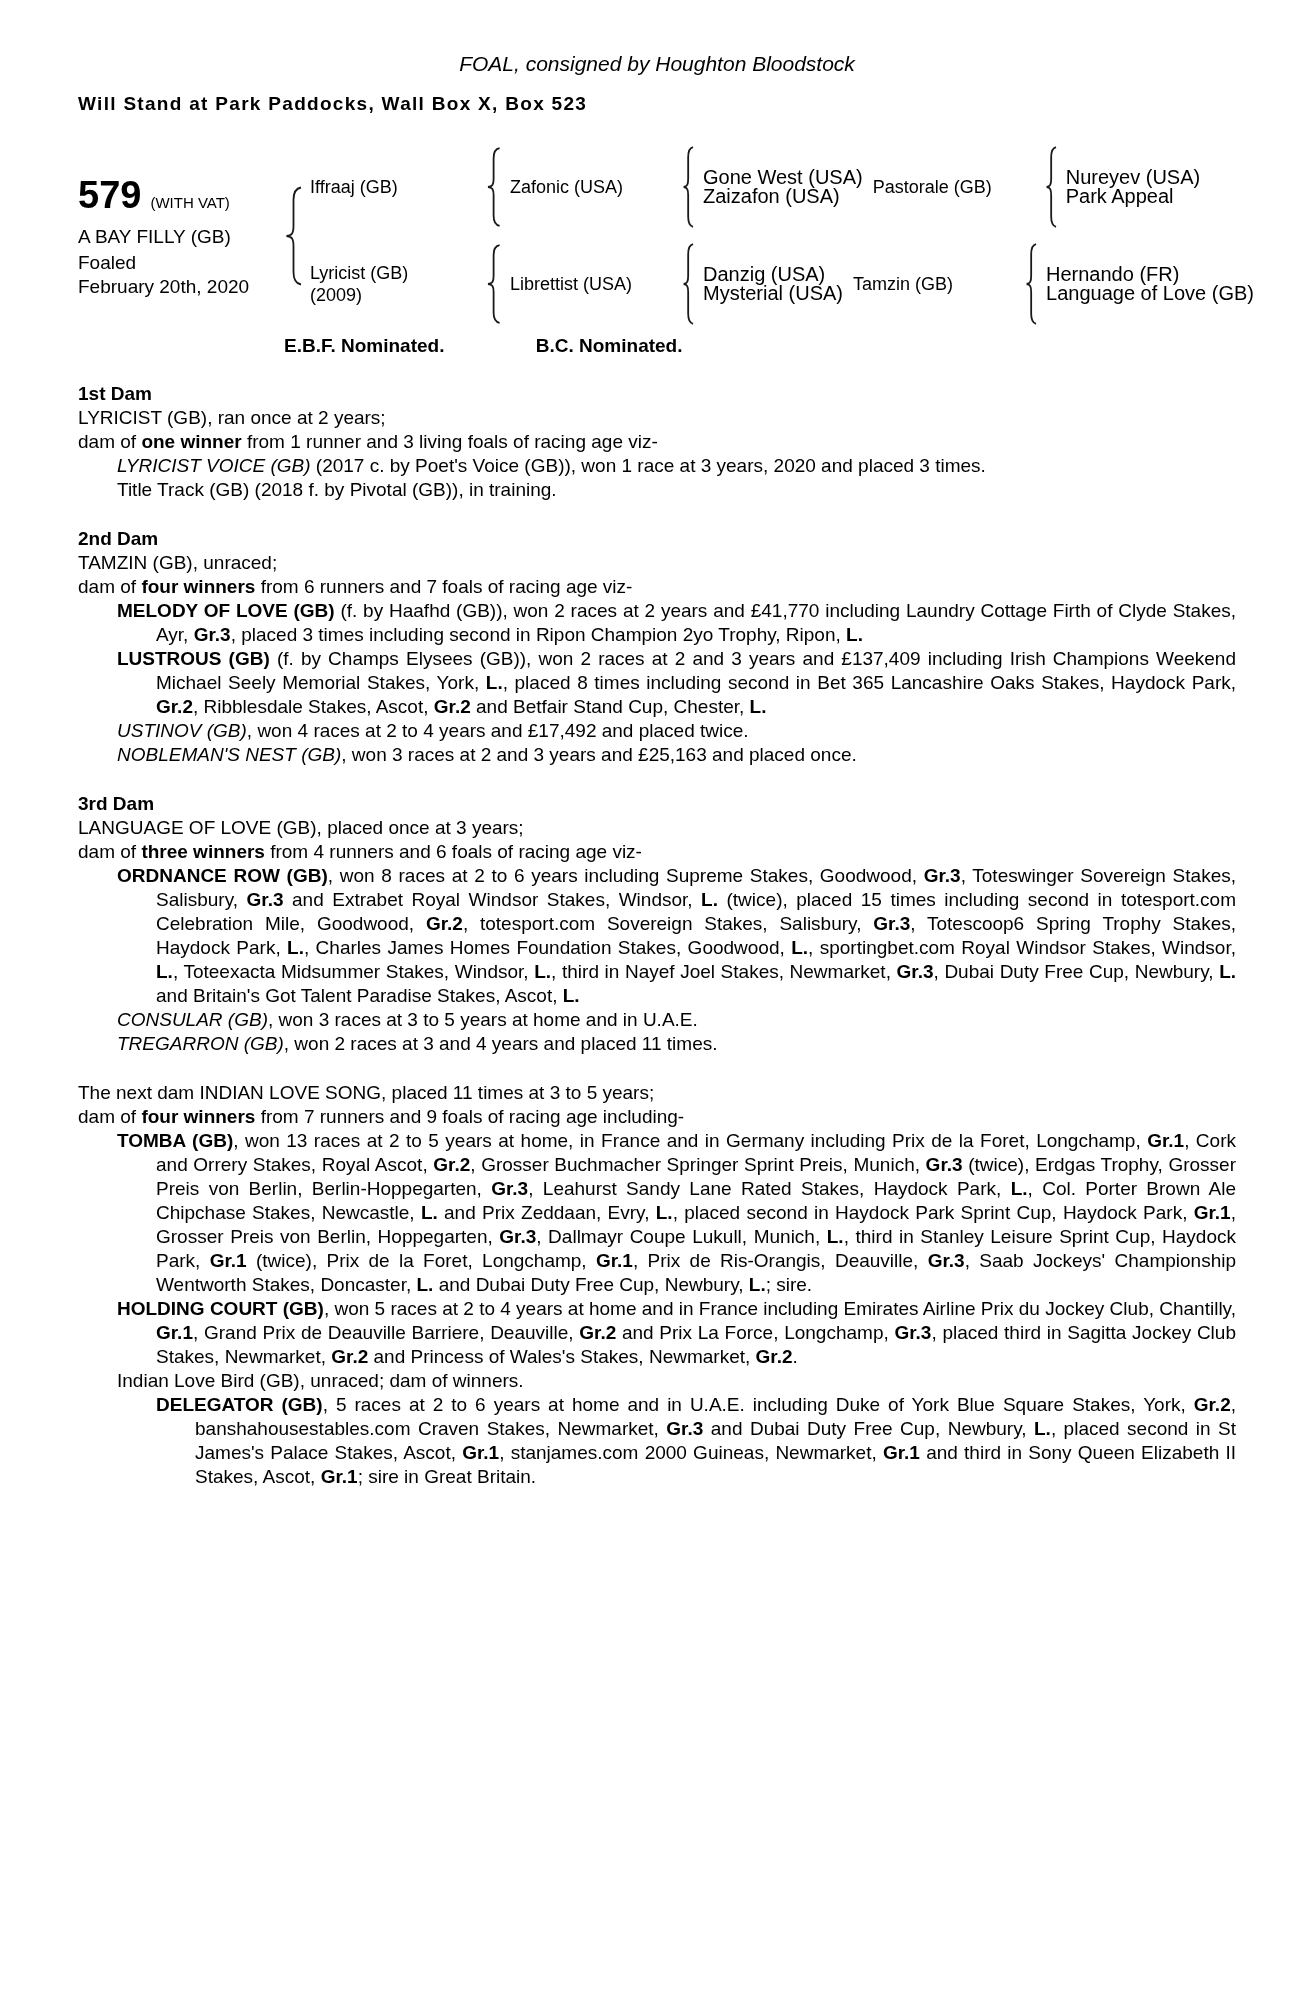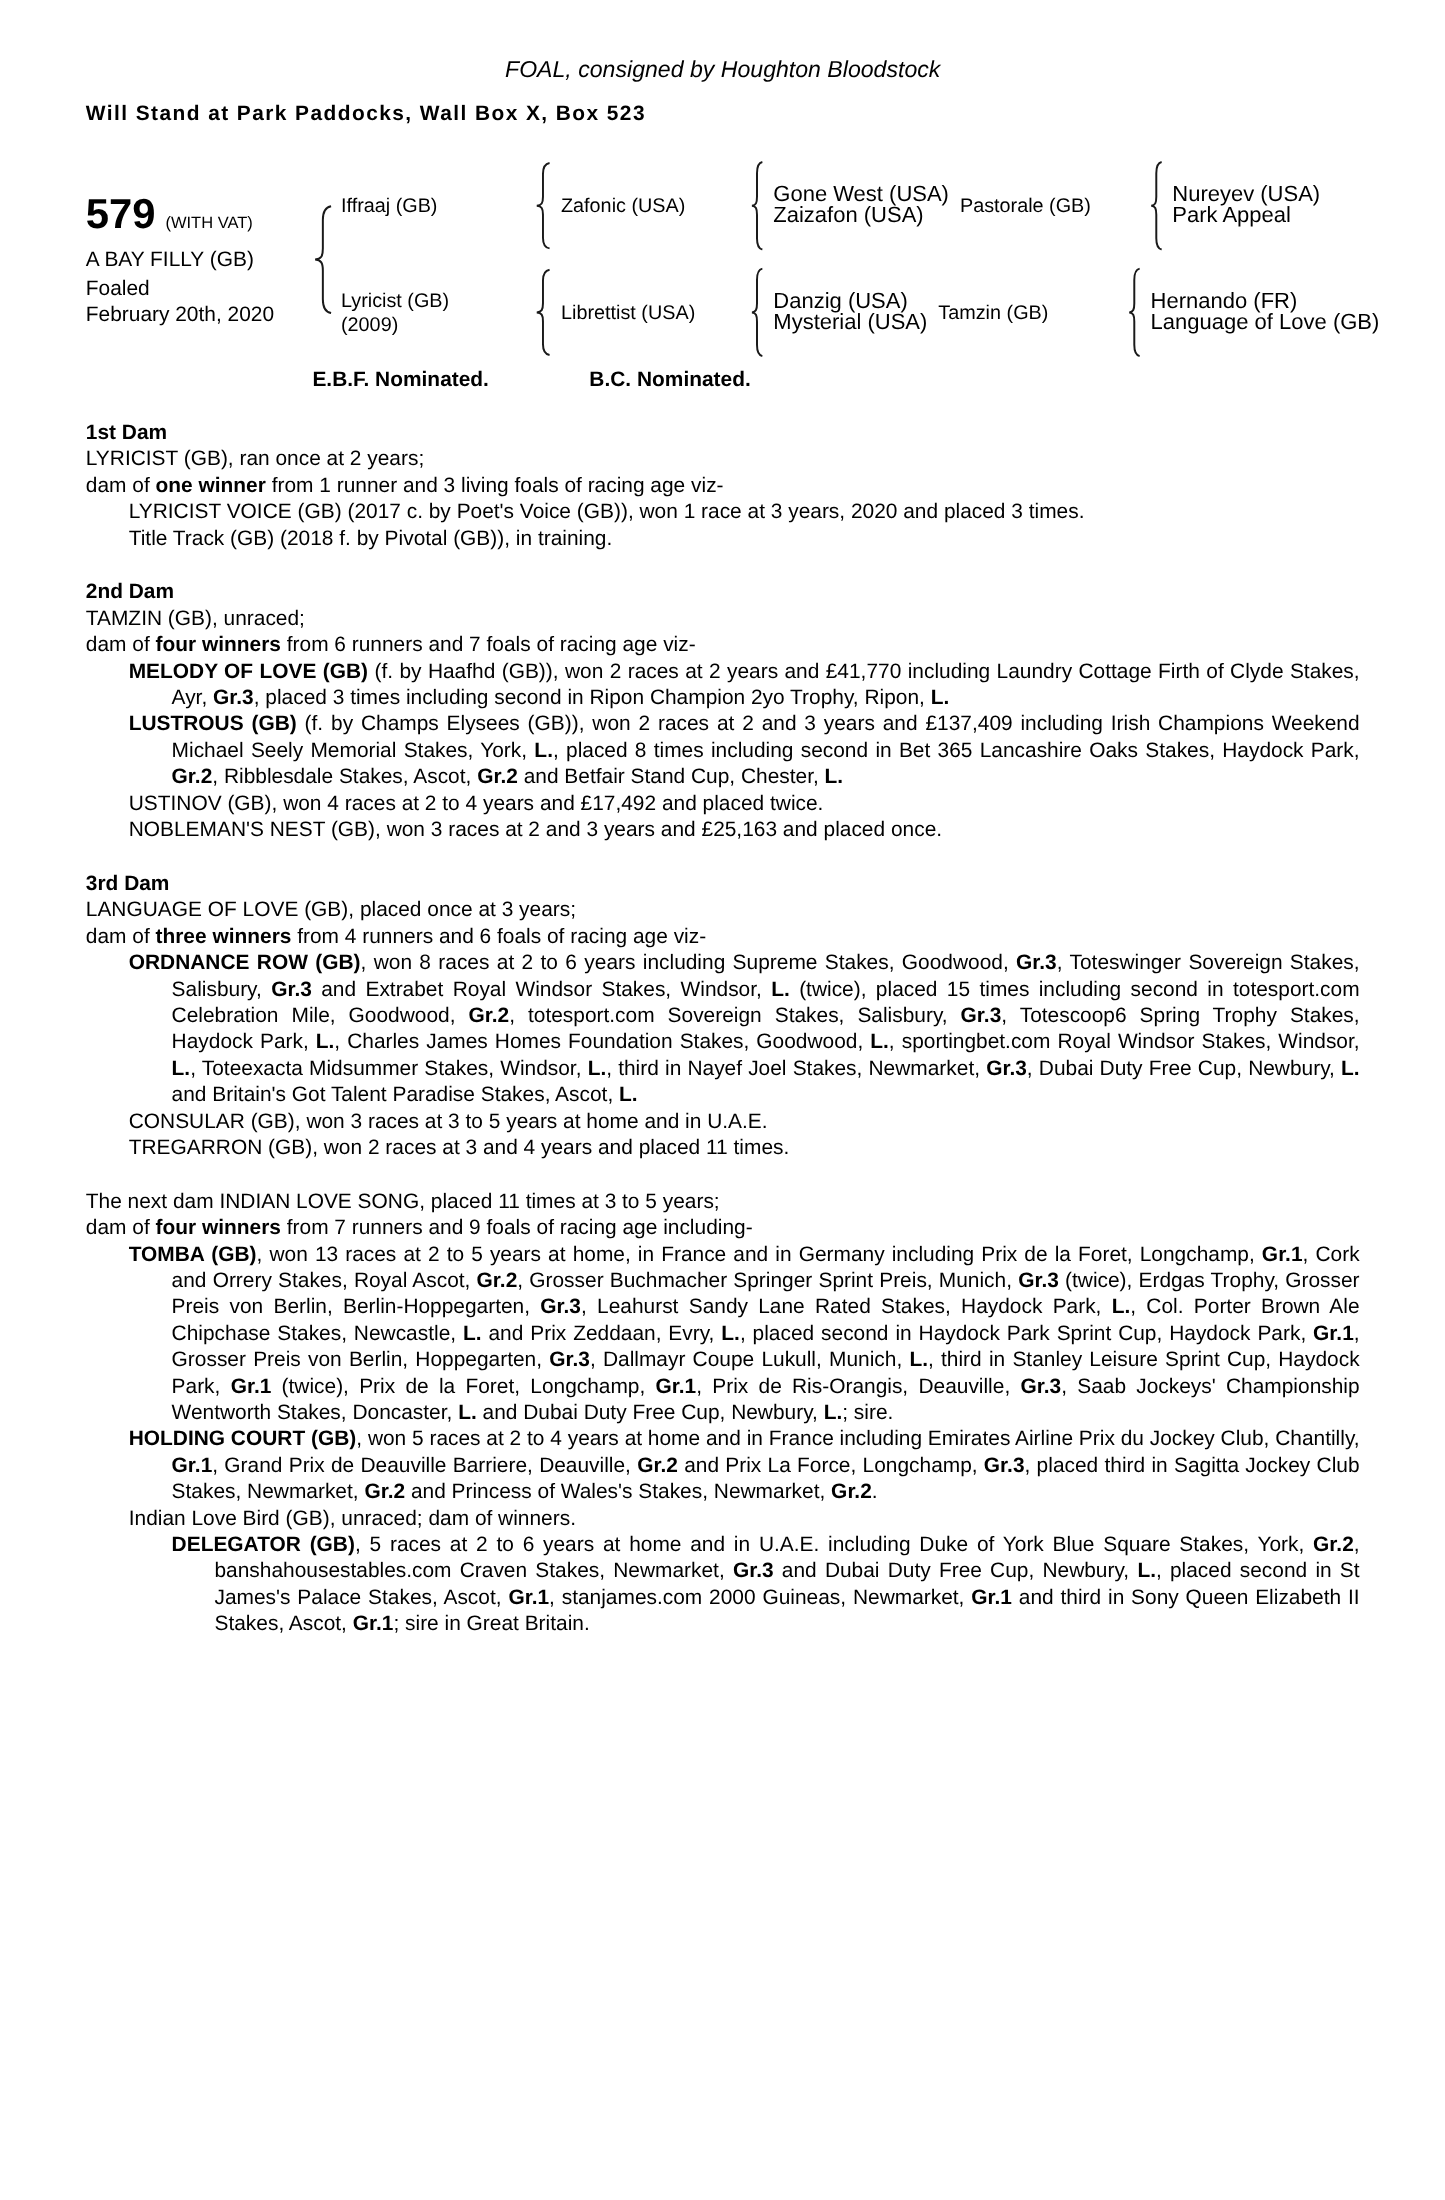--- a/index.html
+++ b/index.html
@@ -45,21 +45,21 @@
   .nom-ebf { margin-left:206px; }
   .nom-bc { margin-left:86px; }
 
   
   .dam-section { margin-top:25px; }
   .section-heading { font-weight:700; line-height:24px; }
   .para { text-align:justify; line-height:24px; }
   .indent-1 { padding-left:78px; text-indent:-39px; }
   .indent-2 { padding-left:117px; text-indent:-39px; }
   .bold { font-weight:700; }
-  .italic { }
+  .italic { font-style:italic; }
 </style>
 </head>
 <body>
 
 <div class="page">
 
   <div class="consignment">FOAL, consigned by Houghton Bloodstock</div>
   <div class="stand-line">Will Stand at Park Paddocks, Wall Box X, Box 523</div>
 
   <div class="pedigree-block">

